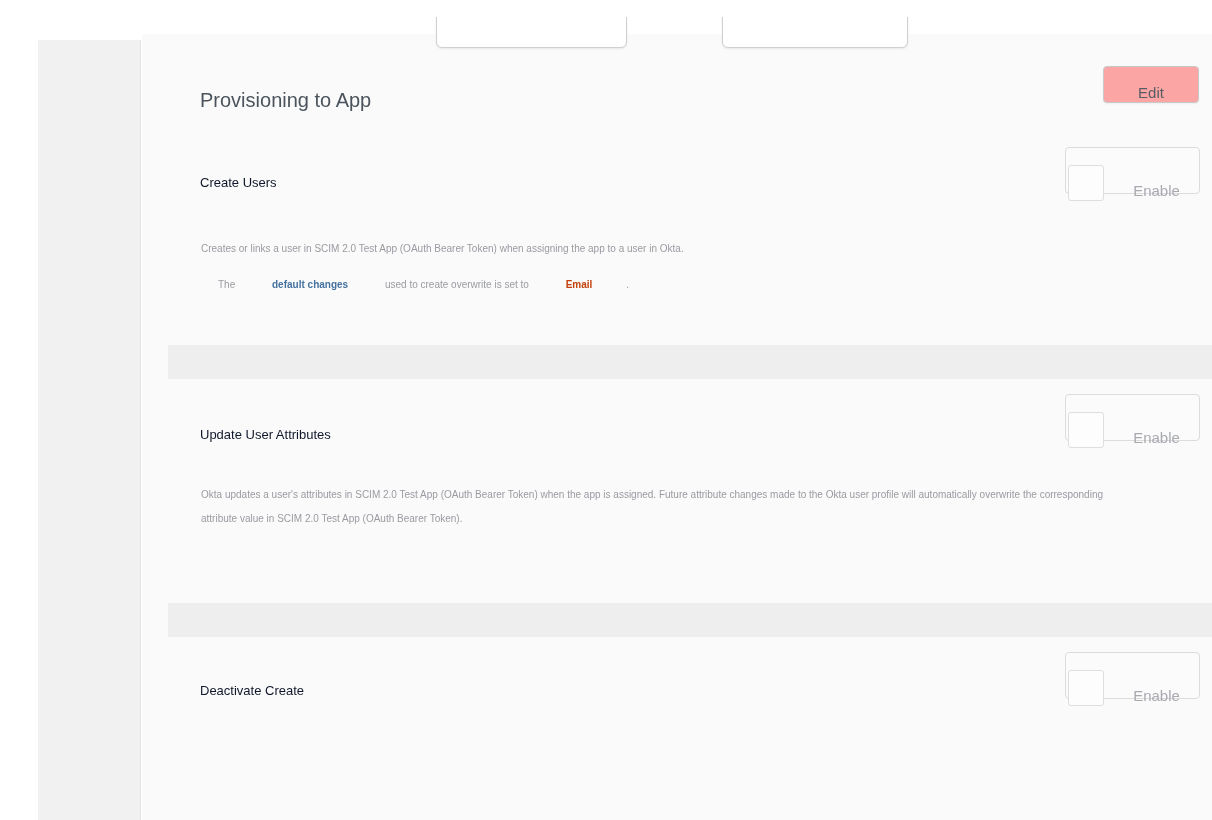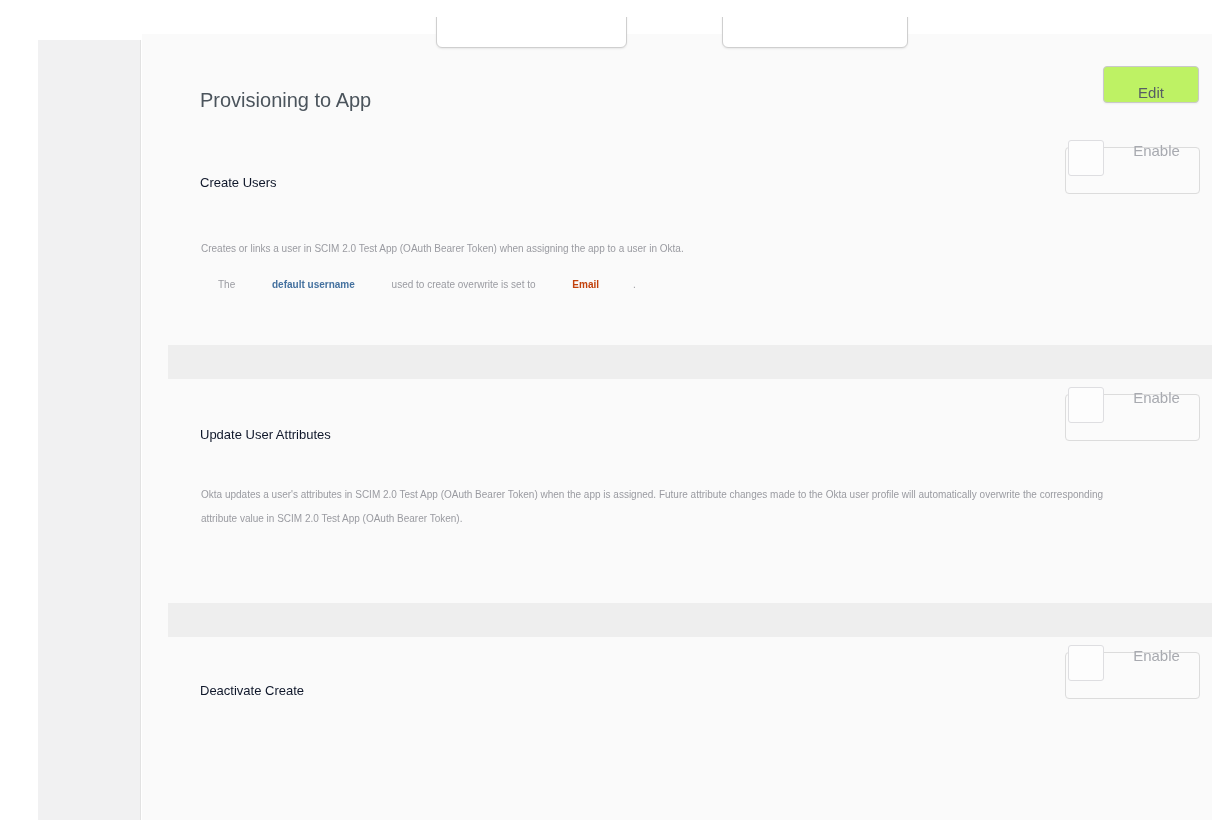--- a/index.html
+++ b/index.html
@@ -37,41 +37,41 @@
   .partial-input.two { left: 580px; width: 186px; }
 
   .page-title {
     position: absolute; left: 41px; top: 38px;
     font-size: 20px; font-weight: 400; color: #4b545c;
   }
 
   .edit-btn {
     position: absolute; left: 961px; top: 32px;
     width: 96px; height: 37px;
-    background: #bef264;
+    background: #fca5a5;
     border: 1px solid #c9c9c9;
     border-radius: 4px;
     box-shadow: 0 1px 2px rgba(0,0,0,0.05);
     font-family: inherit;
     font-size: 15px; color: #575e64;
     cursor: pointer;
   }
 
   .section-title {
     position: absolute; left: 41px;
     font-size: 13px; font-weight: 400; color: #0f172a;
   }
 
   .enable-box {
     position: absolute; left: 923px;
     width: 135px; height: 47px;
     background: #fbfbfb;
     border: 1px solid #dcdcdc;
     border-radius: 4px;
-    display: flex; align-items: flex-end; justify-content: center;
+    display: flex; align-items: flex-start; justify-content: center;
     gap: 12px;
     cursor: default;
   }
   .enable-box input[type="checkbox"] {
     appearance: none; -webkit-appearance: none;
     width: 15px; height: 15px;
     background: #fdfdfd;
     border: 1px solid #dedee1;
     border-radius: 3px;
     margin: 0;
@@ -112,21 +112,21 @@
 
     <h1 class="page-title">Provisioning to App</h1>
     <button class="edit-btn">Edit</button>
 
     <h2 class="section-title" style="top:124px;">Create Users</h2>
     <label class="enable-box" style="top:113px;">
       <input type="checkbox" style="">
       <span class="enable-label">Enable</span>
     </label>
     <p class="desc" style="top:186px;">Creates or links a user in SCIM 2.0 Test App (OAuth Bearer Token) when assigning the app to a user in Okta.</p>
-    <p class="desc" style="top:222px;"><span>The </span><a class="link">default username</a><span> used to create overwrite is set to </span><span class="bold">Email</span><span>.</span></p>
+    <p class="desc" style="top:222px;"><span>The </span><a class="link">default changes</a><span> used to create overwrite is set to </span><span class="bold">Email</span><span>.</span></p>
 
     <div class="divider" style="top:311px;"></div>
 
     <h2 class="section-title" style="top:376px;">Update User Attributes</h2>
     <label class="enable-box" style="top:360px;">
       <input type="checkbox" style="">
       <span class="enable-label">Enable</span>
     </label>
     <p class="desc" style="top:432px;">Okta updates a user's attributes in SCIM 2.0 Test App (OAuth Bearer Token) when the app is assigned. Future attribute changes made to the Okta user profile will automatically overwrite the corresponding attribute value in SCIM 2.0 Test App (OAuth Bearer Token).</p>
 

